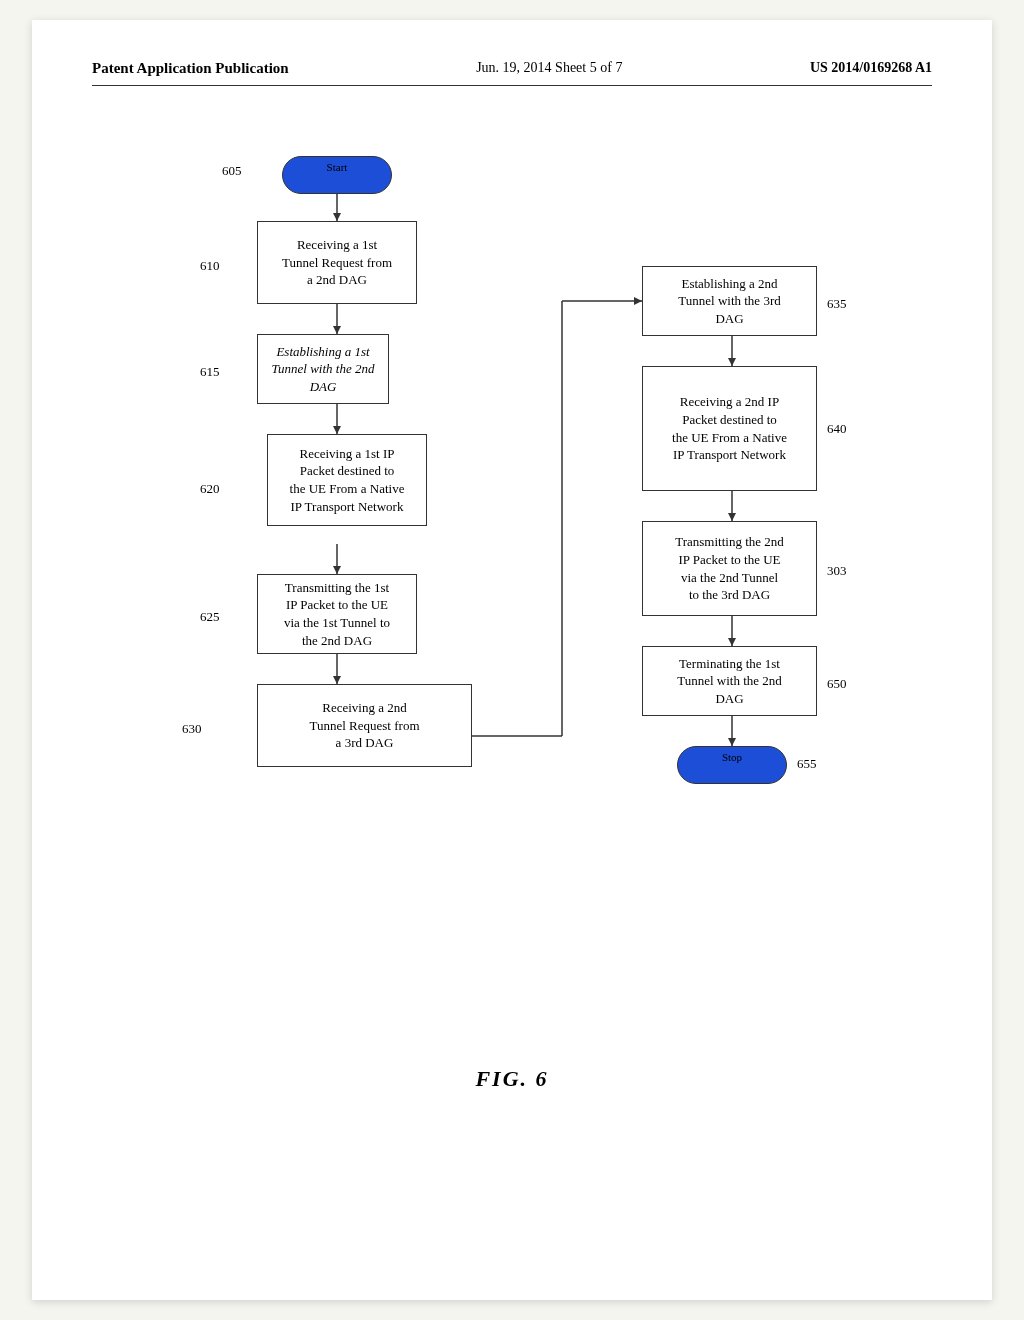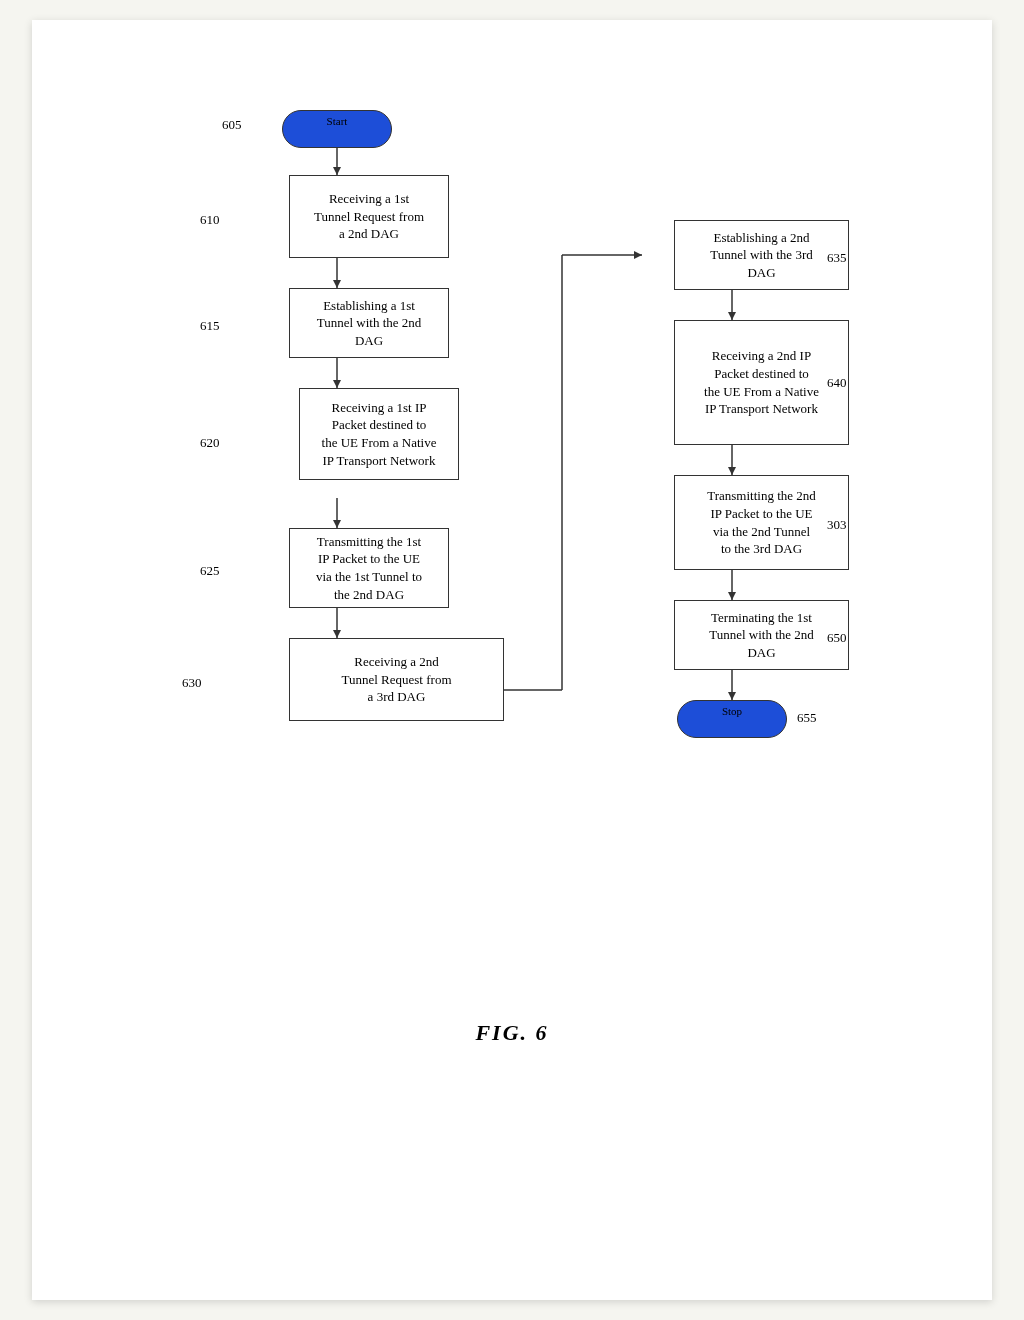--- a/index.html
+++ b/index.html
@@ -66,21 +66,20 @@
       position: absolute;
       border: 1.5px solid #333;
       background: white;
       display: flex;
       align-items: center;
       justify-content: center;
       text-align: center;
       font-size: 13px;
       line-height: 1.35;
       padding: 4px 8px;
-      margin-left: 32px;
     }
 
     .fc-rounded {
       position: absolute;
       border: 1.5px solid #333;
       background: #1d4ed8;
       display: flex;
       align-items: flex-start;
       justify-content: center;
       text-align: center;
@@ -101,20 +100,25 @@
       top: 0; left: 0;
       width: 100%;
       height: 100%;
       pointer-events: none;
     }
   </style>
 </head>
 <body>
 
 <div class="page">
+  <div class="header">
+    <div class="header-left">Patent Application Publication</div>
+    <div class="header-center">Jun. 19, 2014  Sheet 5 of 7</div>
+    <div class="header-right">US 2014/0169268 A1</div>
+  </div>
 
   <div class="diagram-area">
 
     <div class="flowchart">
 
       <svg class="fc-svg">
 
         <line x1="175" y1="67" x2="175" y2="95" stroke="#333" stroke-width="1.5"></line>
         <polygon points="175,95 171,87 179,87" fill="#333"></polygon>
 
@@ -151,21 +155,21 @@
       <div class="fc-rounded" style="left:120px; top:30px; width:110px; height:38px;">
         <span>Start</span>
       </div>
       <div class="fc-label" style="left:60px; top:37px;">605</div>
 
       <div class="fc-box" style="left:95px; top:95px; width:160px; height:83px;">
         <span>Receiving a 1st<br>Tunnel Request from<br>a 2nd DAG</span>
       </div>
       <div class="fc-label" style="left:38px; top:132px;">610</div>
 
-      <div class="fc-box" style="left:95px; top:208px; width:160px; height:70px;">
+      <div class="fc-box" style="left:95px; top:208px; width:132px; height:70px;font-style:italic;">
         <span>Establishing a 1st<br>Tunnel with the 2nd<br>DAG</span>
       </div>
       <div class="fc-label" style="left:38px; top:238px;">615</div>
 
       <div class="fc-box" style="left:105px; top:308px; width:160px; height:92px;">
         <span>Receiving a 1st IP<br>Packet destined to<br>the UE From a Native<br>IP Transport Network</span>
       </div>
       <div class="fc-label" style="left:38px; top:355px;">620</div>
 
       <div class="fc-box" style="left:95px; top:448px; width:160px; height:80px;">

